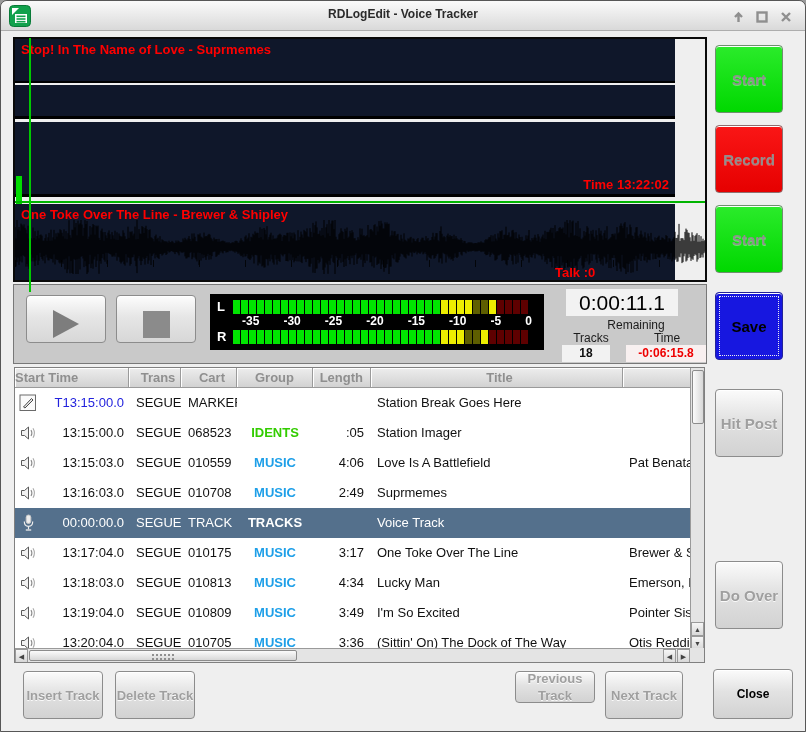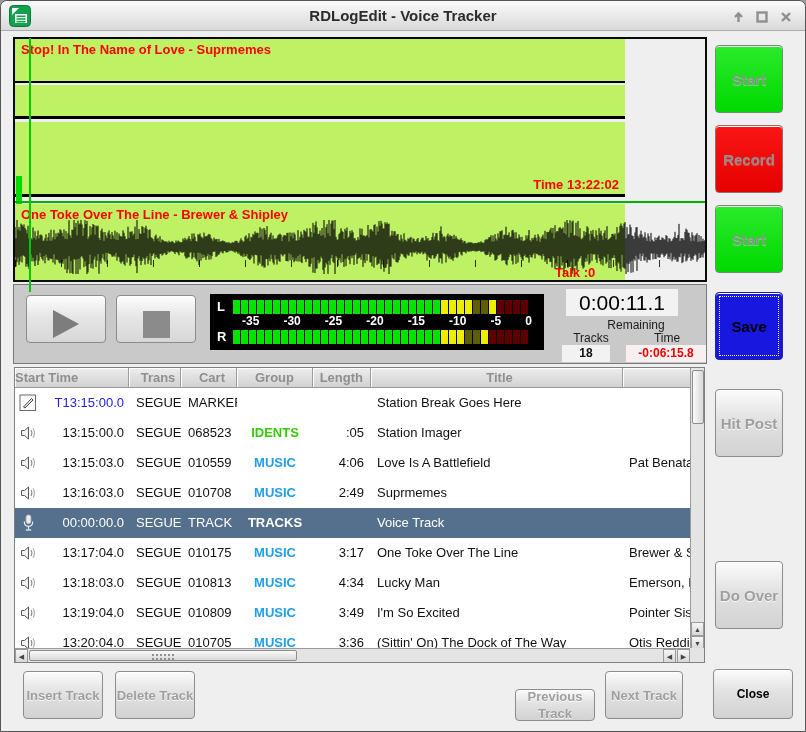--- a/index.html
+++ b/index.html
@@ -3,27 +3,27 @@
 <meta charset="utf-8">
 <style>
   * { margin:0; padding:0; box-sizing:border-box; }
   html,body { width:806px; height:732px; background:#9a9a9a; font-family:"Liberation Sans","DejaVu Sans",sans-serif; }
   .window { position:relative; width:806px; height:732px; background:#EFEFEF; border:1px solid #565656; border-radius:7px 7px 0 0; overflow:hidden; }
 
   
   .titlebar { position:absolute; left:0; top:0; width:100%; height:30px;
     background:linear-gradient(#FAFAFA,#EDEDED 40%,#D9D9D9); border-bottom:1px solid #ADADAD; border-radius:6px 6px 0 0; }
   .titlebar .logo { position:absolute; left:8px; top:4px; }
-  .titlebar .title { position:absolute; left:0; right:0; top:6px; text-align:center; font-size:15px; font-weight:bold; color:#2b2b2b; }
+  .titlebar .title { position:absolute; left:0; right:0; top:6px; text-align:center; font-size:12px; font-weight:bold; color:#2b2b2b; }
   .winctl { position:absolute; top:7px; width:18px; height:18px; display:flex; align-items:center; justify-content:center; cursor:default; }
   .winctl svg { stroke:#8f8f8f; stroke-width:2.4; fill:none; }
 
   
   .wavearea { position:absolute; left:12px; top:36px; width:694px; height:245px; border:2px solid #0a0a0a; background:#EFEFEF; }
-  .pane { position:absolute; left:0; width:610px; background:#bef264; }
+  .pane { position:absolute; left:0; width:660px; background:#0f172a; }
   .pane1 { top:0; height:44px; border-bottom:2px solid #000; }
   .pane2 { top:46px; height:34px; border-bottom:3px solid #000; }
   .pane3 { top:83px; height:75px; border-bottom:3px solid #000; }
   .greenhr { position:absolute; left:0; top:162px; width:690px; height:2px; background:#00B400; }
   .pane4 { top:165px; height:76px; }
   .wtitle { position:absolute; left:6px; top:3px; color:#FF0000; font-weight:bold; font-size:13px; white-space:nowrap; }
   .timelbl { position:absolute; right:6px; bottom:2px; color:#FF0000; font-weight:bold; font-size:13px; }
   .talklbl { position:absolute; left:540px; bottom:0px; color:#FF0000; font-weight:bold; font-size:13px; }
   .greenbar { position:absolute; left:1px; top:54px; width:6px; height:39px; background:#00DC00; }
   .wavesvg { position:absolute; left:0; top:15px; width:690px; height:56px; }
@@ -94,21 +94,21 @@
   .pbtn.en { color:#000; text-shadow:none; font-size:12px; }
   .sidebtn { left:714px; width:68px; height:68px; font-size:15px; }
   .btn-green { background:#12E412; background:linear-gradient(#2BEB2B,#00D800); border-color:#6f8f6f; color:#8f8f8f; text-shadow:0 1px 0 rgba(255,255,255,.35); }
   .btn-red { background:linear-gradient(#FA1616,#E60000); border-color:#8f6f6f; color:#8f8f8f; text-shadow:0 1px 0 rgba(255,255,255,.25); }
   .btn-blue { background:#1717E0; border-color:#24249a; color:#000; text-shadow:none; outline:1px dotted #EDEDED; outline-offset:-5px; }
   .b-start1 { top:44px; } .b-record { top:124px; } .b-start2 { top:204px; } .b-save { top:291px; }
   .b-hitpost { top:388px; } .b-doover { top:560px; }
   .b-close { left:712px; top:668px; width:80px; height:50px; }
   .b-insert { left:22px; top:670px; width:80px; height:48px; }
   .b-delete { left:114px; top:670px; width:80px; height:48px; }
-  .b-prev { left:514px; top:688px; width:80px; height:32px; }
+  .b-prev { left:514px; top:670px; width:80px; height:32px; }
   .b-next { left:604px; top:670px; width:78px; height:48px; }
 </style>
 </head>
 <body>
 
 <div class="window">
 
   <div class="titlebar">
     <span class="logo">
       <svg width="22" height="22" viewBox="0 0 22 22">

